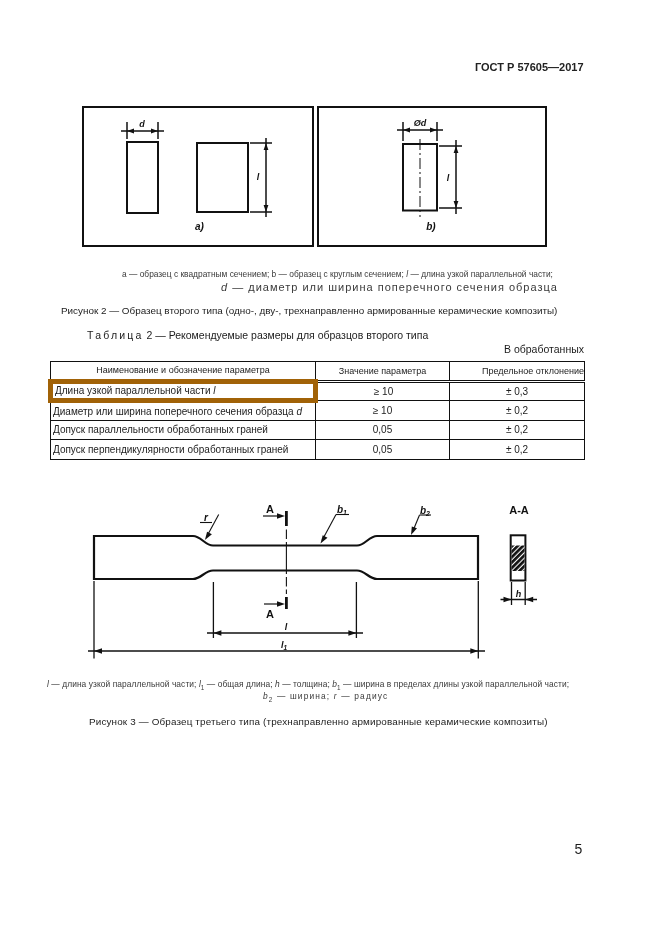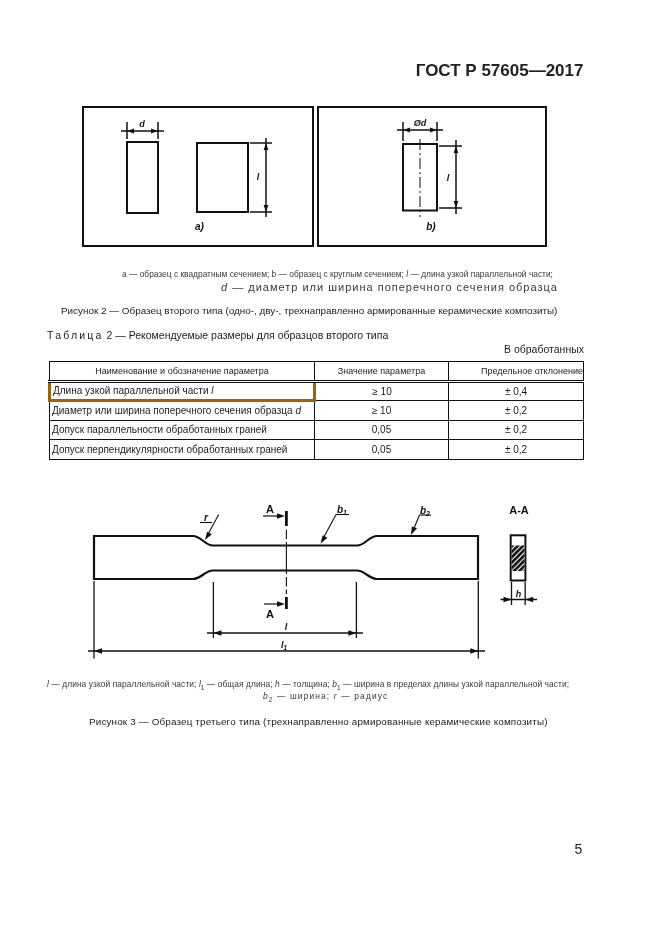--- a/index.html
+++ b/index.html
@@ -3,21 +3,21 @@
 <meta charset="utf-8">
 <style>
   html,body{margin:0;padding:0;background:#fff;}
   body{width:661px;height:935px;position:relative;font-family:"Liberation Sans",sans-serif;color:#1c1c1c;}
   .abs{position:absolute;}
   svg text{font-family:"Liberation Sans",sans-serif;fill:#111;}
 </style>
 </head>
 <body>
 
-<div class="abs" style="top:61px;left:0;width:583.5px;text-align:right;font-size:17px;font-weight:bold;color:#222;">ГОСТ Р 57605—2017</div>
+<div class="abs" style="top:61px;left:0;width:583.5px;text-align:right;font-size:11px;font-weight:bold;color:#222;">ГОСТ Р 57605—2017</div>
 
 <svg class="abs" style="left:82px;top:106px;" width="465" height="141" viewBox="0 0 465 141">
 
   <rect x="1" y="1" width="230" height="139" fill="none" stroke="#111" stroke-width="2"></rect>
 
   <rect x="236" y="1" width="228" height="139" fill="none" stroke="#111" stroke-width="2"></rect>
 
   <rect x="45" y="36" width="31" height="71" fill="none" stroke="#111" stroke-width="2"></rect>
 
   <g stroke="#111" stroke-width="1.5">
@@ -66,44 +66,44 @@
 
   <text x="349" y="123.5" font-size="10" font-weight="bold" font-style="italic" text-anchor="middle">b)</text>
 </svg>
 
 <div class="abs" style="top:269px;left:85px;font-size:8.4px;color:#3a3a3a;white-space:nowrap;padding-left:37px;">а — образец с квадратным сечением; b — образец с круглым сечением; <i>l</i> — длина узкой параллельной части;</div>
 
 <div class="abs" style="top:280.5px;left:192px;font-size:11px;color:#3a3a3a;white-space:nowrap;letter-spacing:1px;margin-left:29px;"><i>d</i> — диаметр или ширина поперечного сечения образца</div>
 
 <div class="abs" style="top:305px;left:61px;font-size:9.9px;white-space:nowrap;">Рисунок 2 — Образец второго типа (одно-, дву-, трехнаправленно армированные керамические композиты)</div>
 
-<div class="abs" style="top:328.5px;left:47px;font-size:10.5px;white-space:nowrap;"><span style="letter-spacing:2.2px;">Таблица</span> 2 — Рекомендуемые размеры для образцов второго типа</div>
+<div class="abs" style="top:328.5px;left:47px;font-size:10.5px;white-space:nowrap;"><span style="letter-spacing:2.2px;margin-left:40px;">Таблица</span> 2 — Рекомендуемые размеры для образцов второго типа</div>
 
 <div class="abs" style="top:342.5px;left:0;width:584px;text-align:right;font-size:10.5px;">В обработанных</div>
 
 <table class="abs" style="top:361px;left:48px;border-collapse:collapse;table-layout:fixed;width:534px;font-size:10px;color:#1c1c1c;">
   <colgroup>
       <col style="width:265px">
       <col style="width:134px">
       <col style="width:135px">
     </colgroup>
   <tbody>
       <tr style="height:19.5px;">
 
     <td style="border:1px solid #111;border-bottom:3px double #111;text-align:center;font-size:9px;padding:0;">Наименование и обозначение параметра</td>
 
     <td style="border:1px solid #111;border-bottom:3px double #111;text-align:center;font-size:9px;padding:0;margin-top:36px;">Значение параметра</td>
 
     <td style="border:1px solid #111;border-bottom:3px double #111;text-align:right;font-size:9px;padding:0;">Предельное отклонение</td>
   </tr>
 
   <tr style="height:19.5px;">
-    <td style="border:3px solid #a16207;padding:0 0 0 2px;">Длина узкой параллельной части <i>l</i></td>
+    <td style="border:5px solid #a16207;padding:0 0 0 2px;">Длина узкой параллельной части <i>l</i></td>
     <td style="border:1px solid #111;text-align:center;padding:0;">≥ 10</td>
-    <td style="border:1px solid #111;text-align:center;padding:0;">± 0,4</td>
+    <td style="border:1px solid #111;text-align:center;padding:0;">± 0,3</td>
   </tr>
 
   <tr style="height:19.5px;">
     <td style="border:1px solid #111;padding:0 0 0 2px;">Диаметр или ширина поперечного сечения образца <i>d</i></td>
     <td style="border:1px solid #111;text-align:center;padding:0;">≥ 10</td>
     <td style="border:1px solid #111;text-align:center;padding:0;">± 0,2</td>
   </tr>
 
   <tr style="height:19.5px;">
     <td style="border:1px solid #111;padding:0 0 0 2px;">Допуск параллельности обработанных граней</td>

